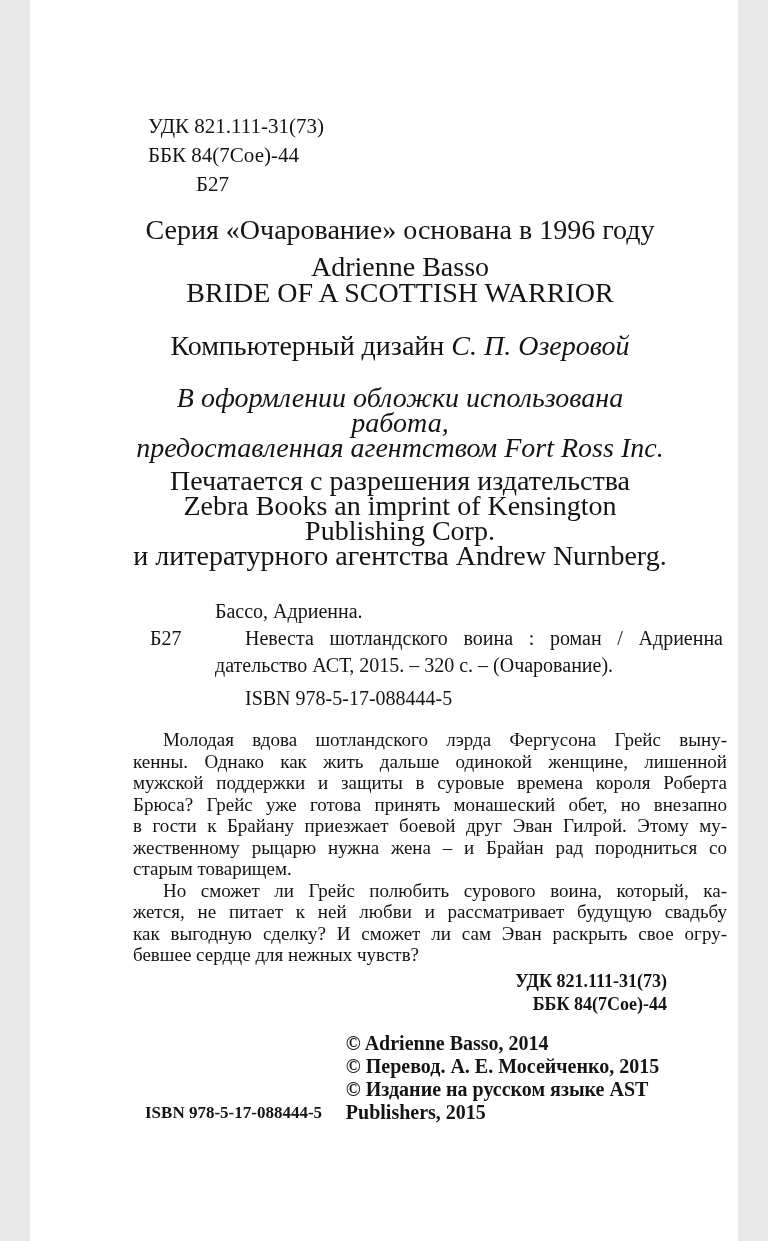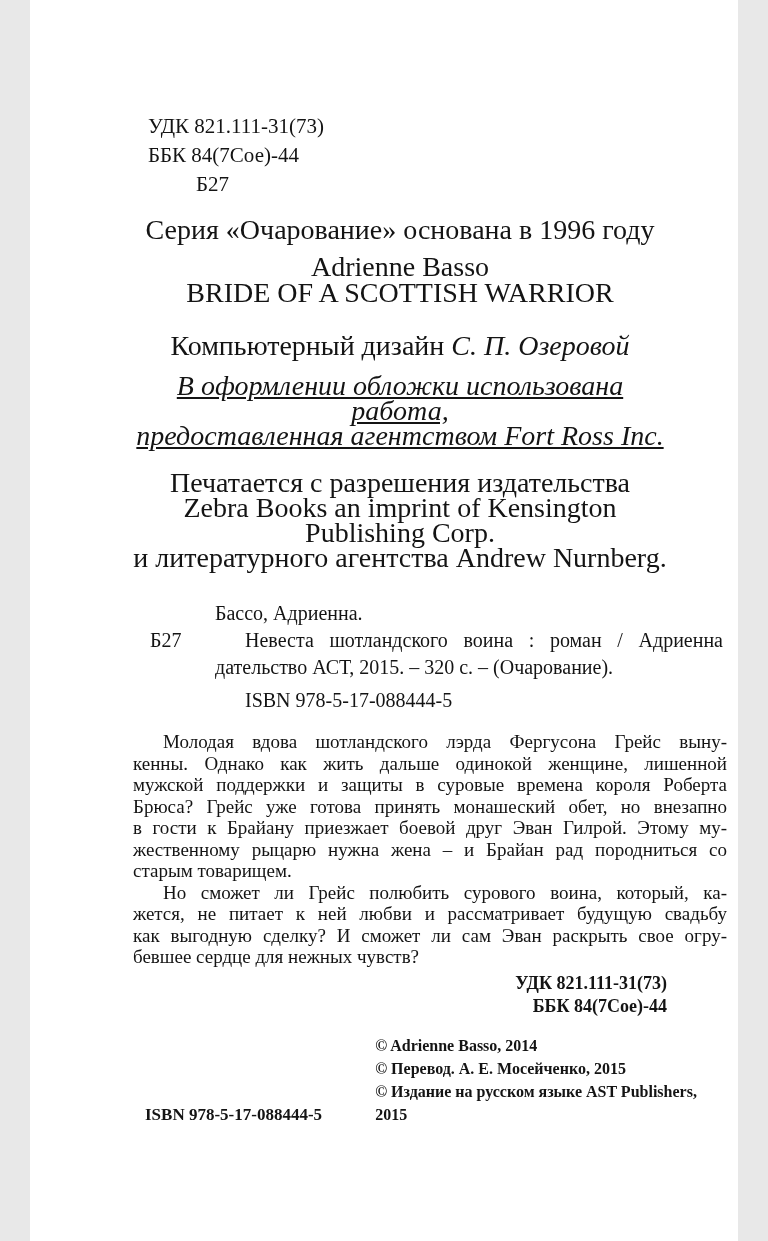--- a/index.html
+++ b/index.html
@@ -28,22 +28,22 @@
     text-align: center;
     padding-left: 103px;
     padding-right: 71px;
     font-size: 28px;
   }
   .series-note   { margin-top: 18px; line-height: 25px; }
   .orig-author   { margin-top: 12px; line-height: 26px; }
   .orig-title    { line-height: 26px; }
   .credits       { margin-top: 26px; line-height: 27px; }
   .credit-name   { font-style: italic; }
-  .cover-note    { margin-top: 14px; line-height: 25px; font-style: italic; text-decoration: underline; }
-  .permission    { margin-top: 22px; line-height: 25px; }
+  .cover-note    { margin-top: 26px; line-height: 25px; font-style: italic; }
+  .permission    { margin-top: 8px; line-height: 25px; }
 
   
   .biblio {
     position: relative;
     margin-top: 30px;
     margin-left: 185px;
     width: 508px;
     font-size: 20px;
     line-height: 27px;
   }
@@ -92,21 +92,21 @@
     margin-right: 40px;
   }
   .isbn-bottom {
     width: 255px;
     font-weight: bold;
     font-size: 17px;
     line-height: 23px;
   }
   .copyrights {
     font-weight: bold;
-    font-size: 16px;
+    font-size: 20px;
     line-height: 23px;
   }
 </style>
 </head>
 <body>
 
 <div class="page">
 
   <div class="top-codes">
     <div>УДК 821.111-31(73)</div>

